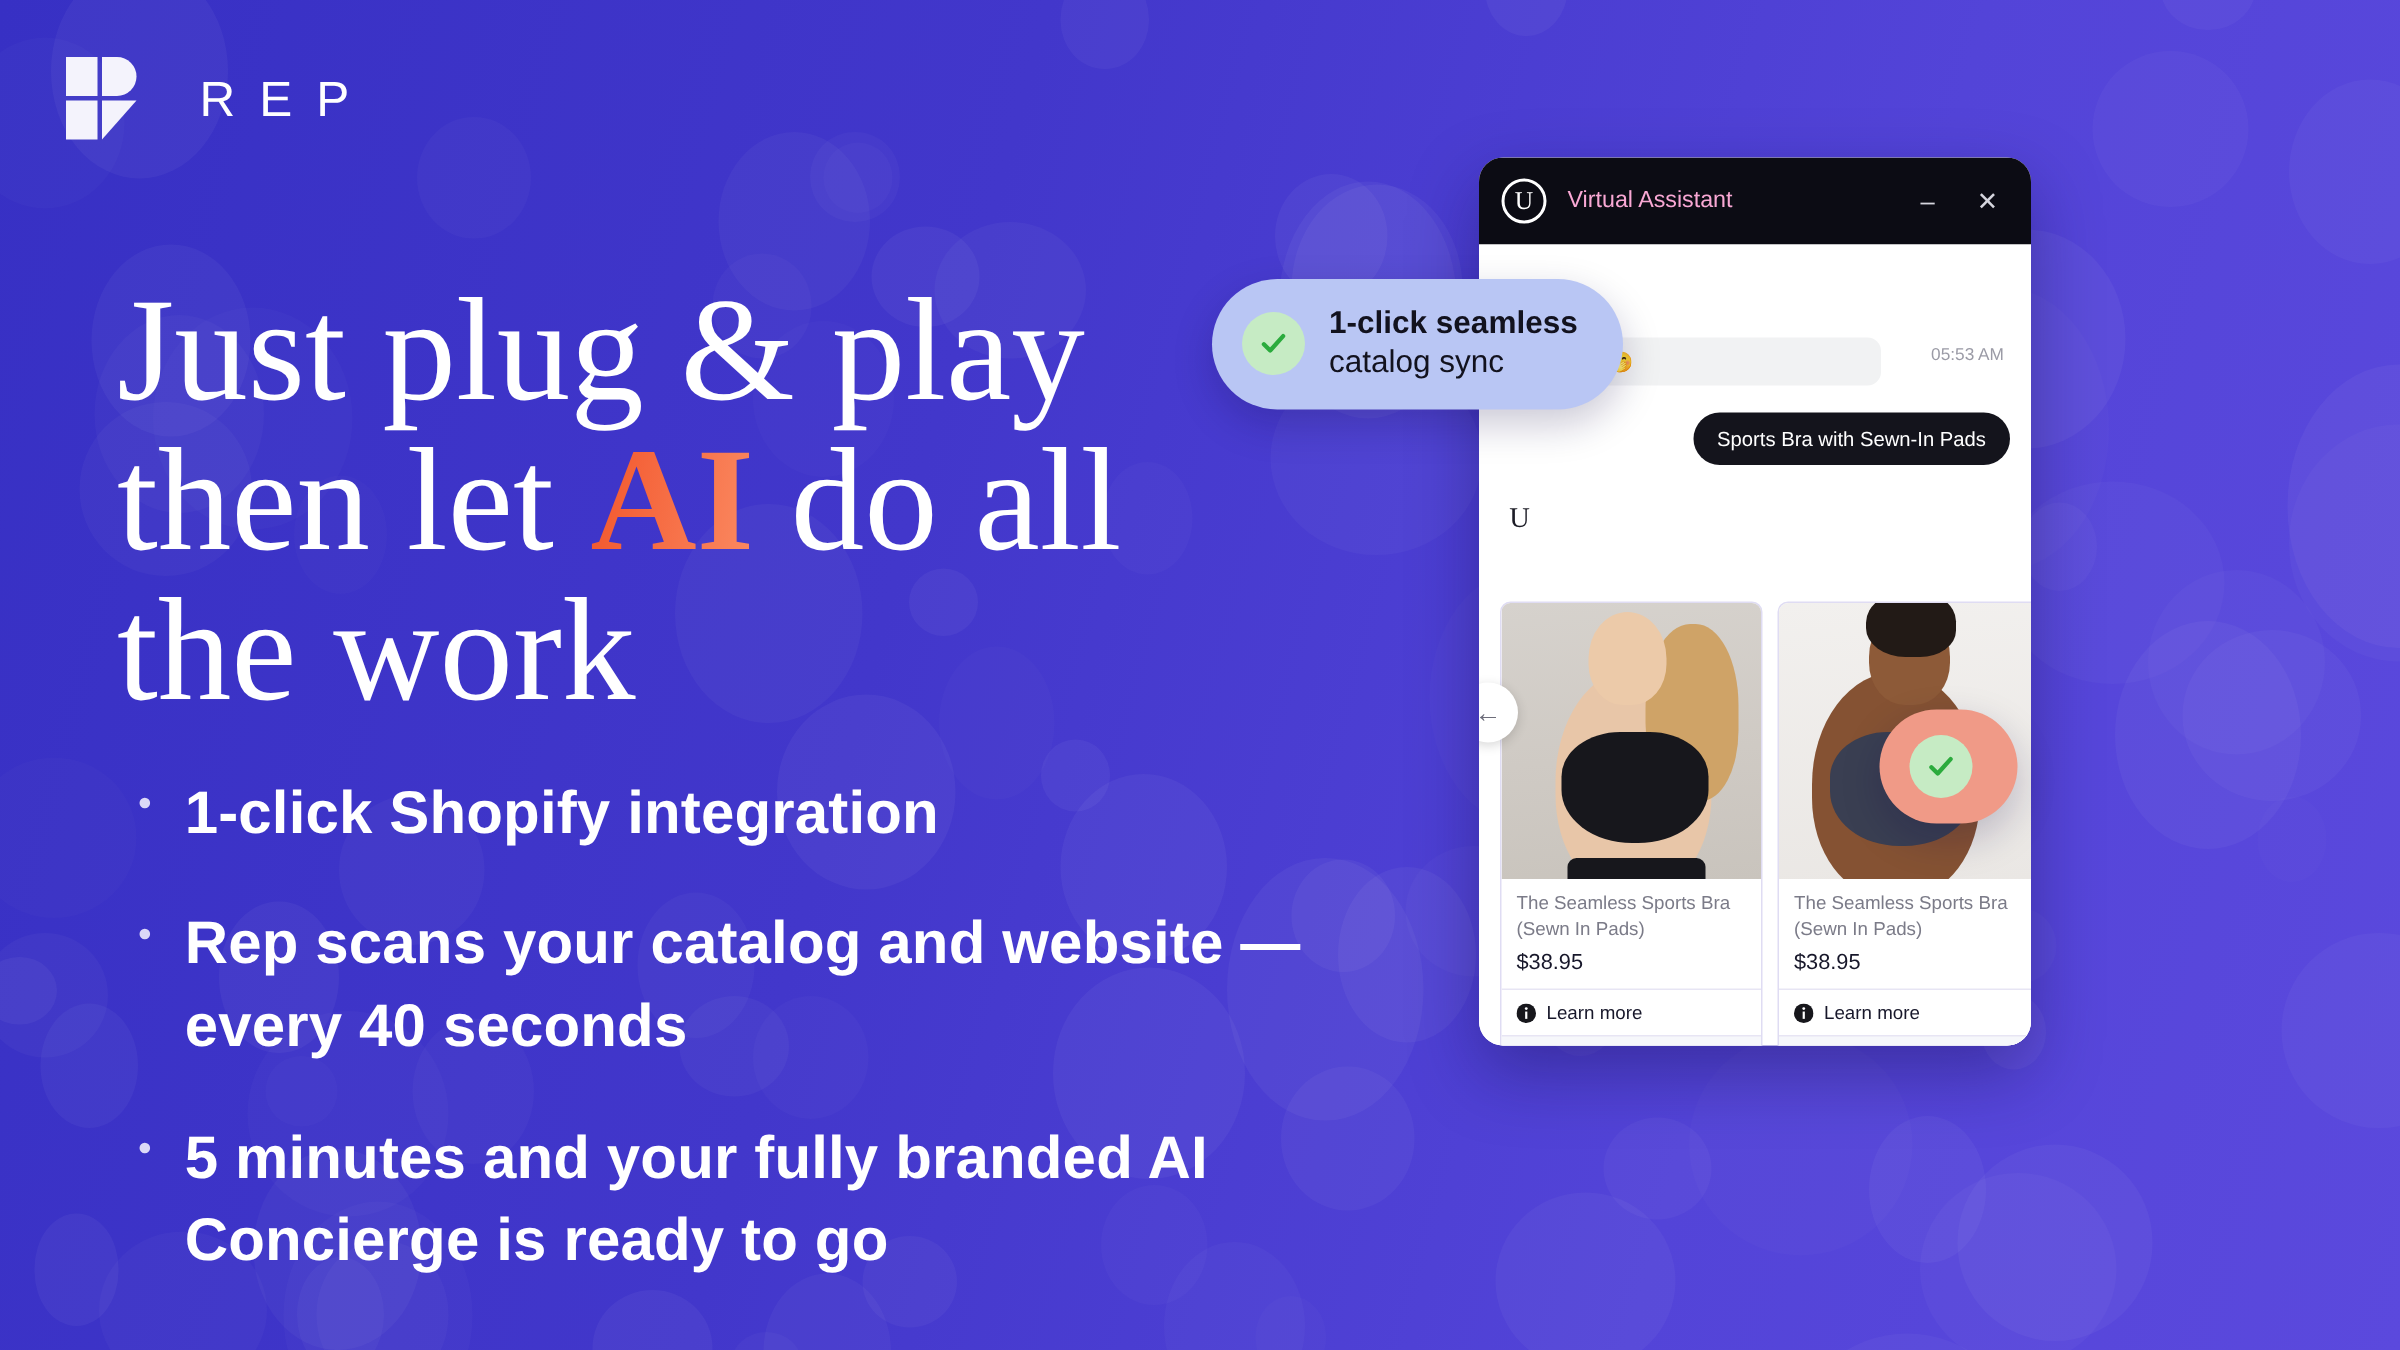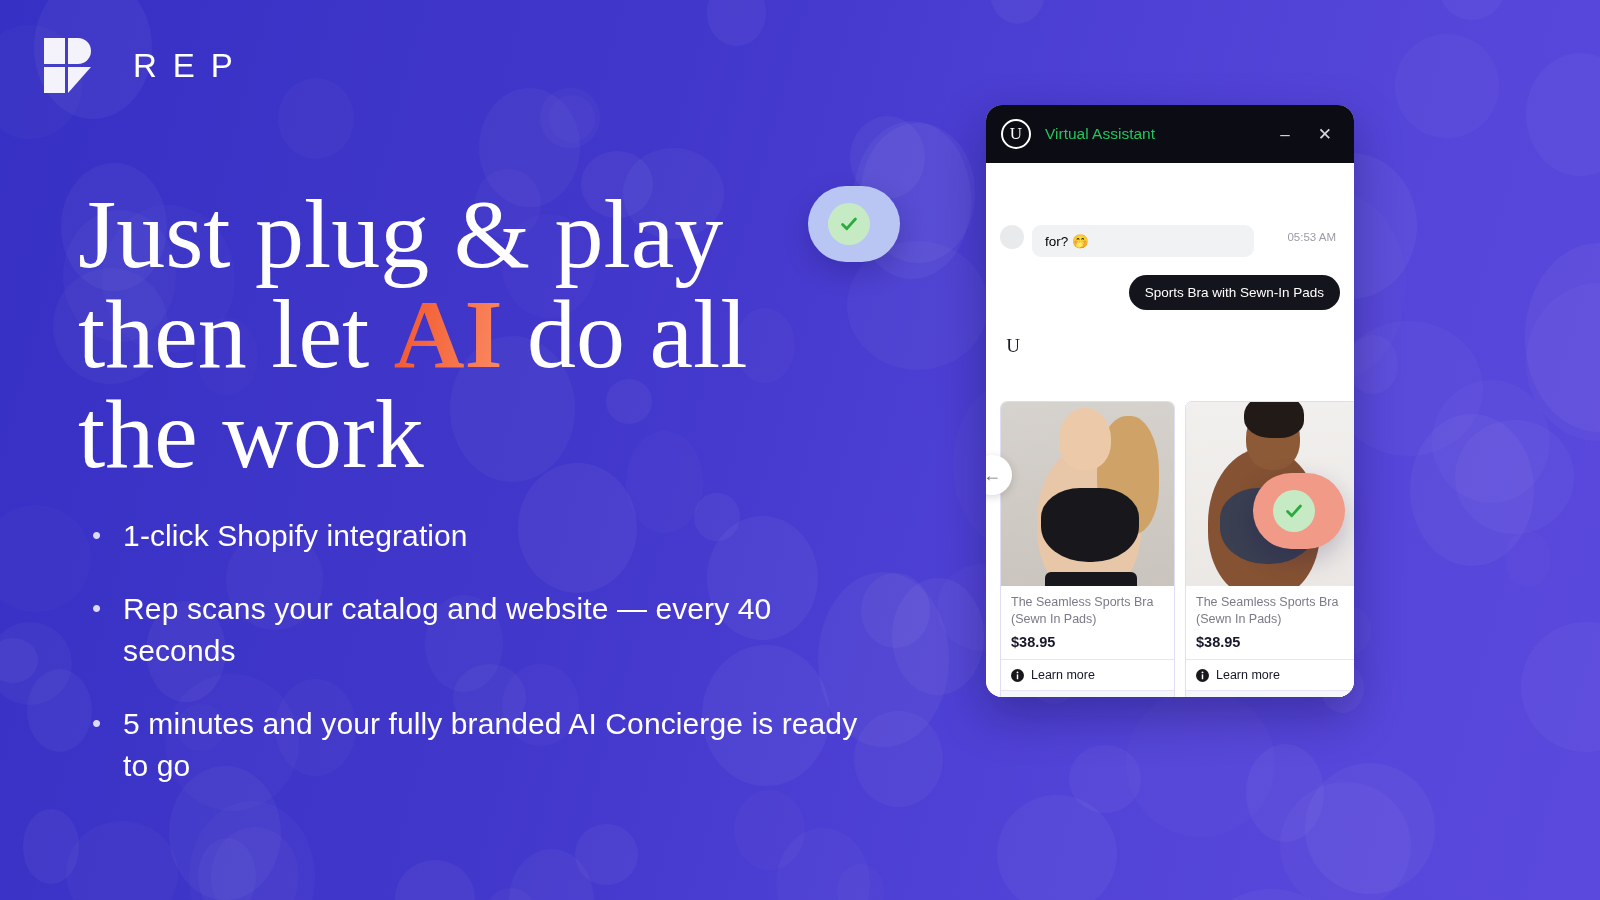--- a/index.html
+++ b/index.html
@@ -37,37 +37,37 @@
   .headline .ai {
     background:linear-gradient(100deg, #f2542a 0%, #fb8b63 100%);
     -webkit-background-clip:text; background-clip:text; color:transparent;
     font-weight:700;
   }
 
   
   .bullets { position:absolute; left:92px; top:515px; width:790px; }
   .bullet { display:flex; gap:22px; margin-bottom:32px; }
   .bullet .dot { color:#dcd9f7; font-size:26px; line-height:40px; flex:none; }
-  .bullet .txt { color:#ffffff; font-size:30px; line-height:1.38; font-weight:400; letter-spacing:.1px; }
+  .bullet .txt { color:#ffffff; font-size:40px; line-height:1.38; font-weight:700; letter-spacing:.1px; }
 
   
   .widget {
     position:absolute; left:986px; top:105px; width:368px; height:592px;
     background:#ffffff; border-radius:16px; overflow:hidden;
     box-shadow:0 18px 46px rgba(18,10,70,.36);
   }
   .w-head {
     height:58px; background:#0c0c14; display:flex; align-items:center; padding:0 15px; gap:14px;
   }
   .w-logo {
     width:30px; height:30px; border-radius:50%;
     border:2.5px solid #ffffff; display:flex; align-items:center; justify-content:center;
     color:#ffffff; font-size:17px; font-weight:400; font-family:"Liberation Serif", serif;
   }
-  .w-title { color:#22c55e; font-size:15.5px; flex:1; font-weight:400; }
+  .w-title { color:#f9a8d4; font-size:15.5px; flex:1; font-weight:400; }
   .w-btn { color:#d6d6de; font-size:17px; padding:0 7px; line-height:1; }
 
   .w-body { position:relative; height:534px; background:#ffffff; }
   .time-stamp {
     position:absolute; right:18px; top:68px; font-size:11.5px; color:#9b9ba6;
   }
   .clip-row { position:absolute; left:14px; top:62px; display:flex; gap:8px; align-items:flex-start; }
   .clip-row .av { width:24px; height:24px; border-radius:50%; background:#e9eaec; }
   .clip-bub { background:#f1f2f3; border-radius:9px; padding:8px 13px; font-size:13.5px; width:222px; }
 
@@ -89,21 +89,21 @@
 
   
   .carousel { position:absolute; left:14px; top:238px; display:flex; gap:10px; }
   .pcard {
     width:175px; background:#ffffff; border:1px solid #dfdcf3; border-radius:7px; overflow:hidden;
     flex:none;
   }
   .pimg { height:184px; position:relative; overflow:hidden; }
   .pinfo { padding:8px 10px 9px; }
   .pname { font-size:12.5px; color:#7b7b88; line-height:1.33; }
-  .pprice { font-size:14.5px; color:#17172a; font-weight:700; margin-top:7px; }
+  .pprice { font-size:14.5px; color:#17172a; font-weight:400; margin-top:7px; }
   .prow {
     border-top:1px solid #e7e5f4; padding:8px 10px; font-size:12.5px; color:#17172a;
     display:flex; align-items:center; gap:7px;
   }
   .prow.alt { background:#f6f7fb; }
   .nav-arrow {
     position:absolute; left:-14px; top:292px; width:40px; height:40px; border-radius:50%;
     background:#ffffff; box-shadow:0 2px 8px rgba(0,0,0,.16);
     display:flex; align-items:center; justify-content:center; color:#6d6d7a; font-size:18px;
   }
@@ -347,20 +347,24 @@
 
   </div>
 </div>
 
 <div class="pill" id="pill-sync">
   <div class="chk">
     <svg width="22" height="22" viewBox="0 0 24 24">
       <path d="M5 12.5l4.6 4.6L19 6.6" stroke="#2bab3d" stroke-width="3.1" fill="none" stroke-linecap="round" stroke-linejoin="round"></path>
     </svg>
   </div>
+  <div class="ptxt">
+    <b>1-click seamless</b><br>
+    <span>catalog sync</span>
+  </div>
 </div>
 
 <div class="pill" id="pill-scan">
   <div class="chk">
     <svg width="22" height="22" viewBox="0 0 24 24">
       <path d="M5 12.5l4.6 4.6L19 6.6" stroke="#2bab3d" stroke-width="3.1" fill="none" stroke-linecap="round" stroke-linejoin="round"></path>
     </svg>
   </div>
 </div>
 

